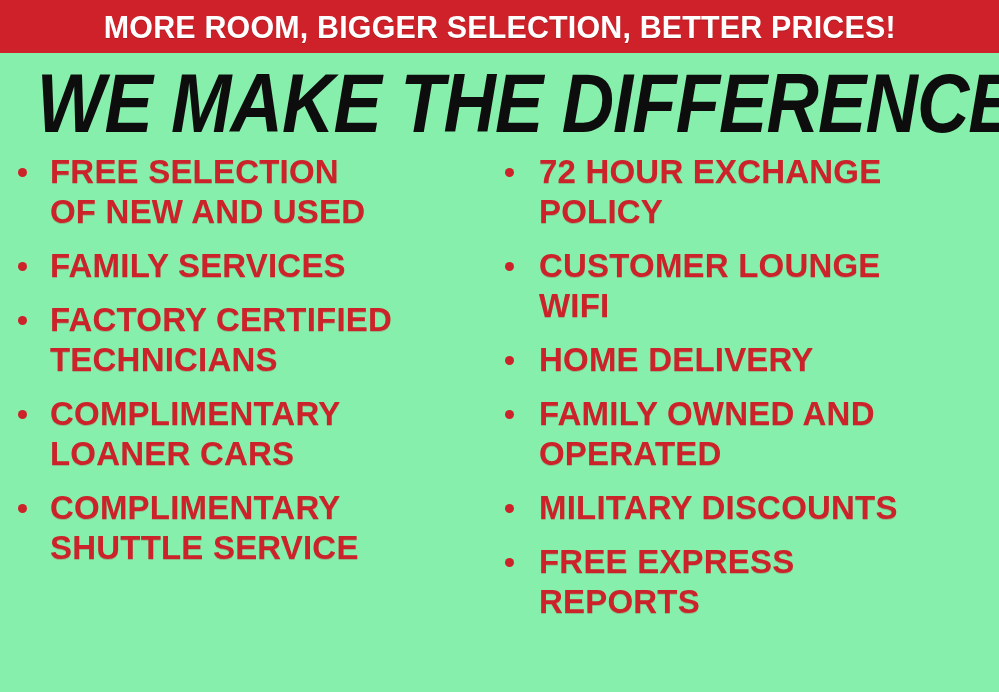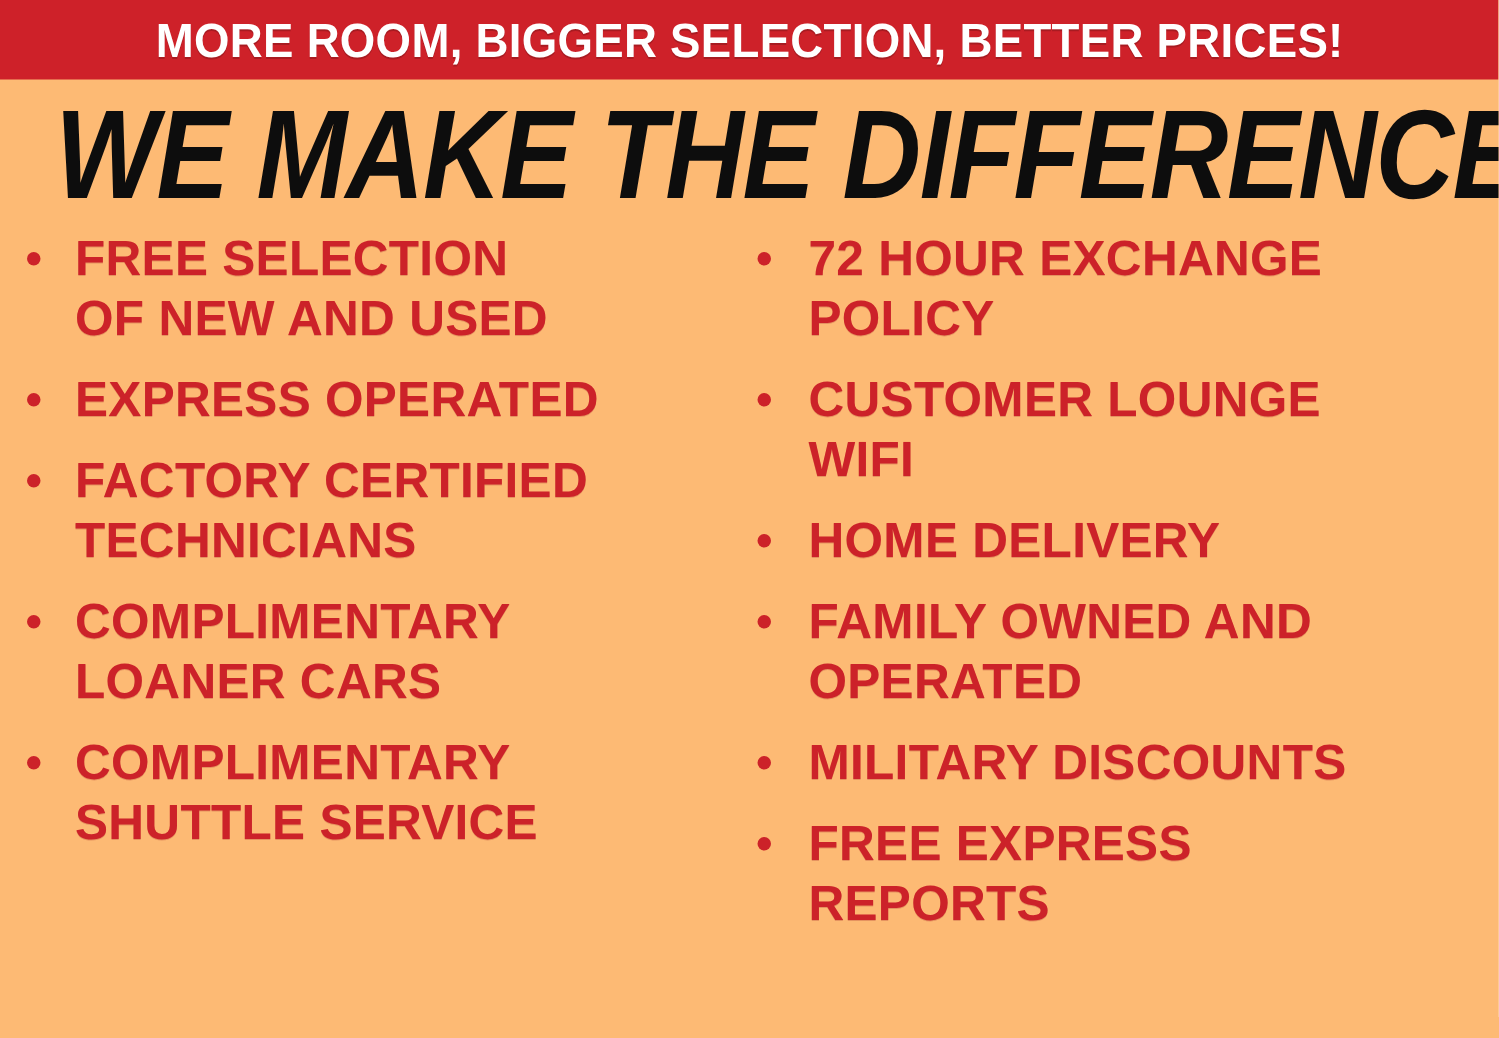--- a/index.html
+++ b/index.html
@@ -12,21 +12,21 @@
     overflow: hidden;
     background: #fdfcfa;
     font-family: "Liberation Sans", sans-serif;
     -webkit-font-smoothing: antialiased;
   }
 
   #ad {
     position: relative;
     width: 999px;
     height: 692px;
-    background: #fdba74;
+    background: #86efac;
     overflow: hidden;
   }
 
   
   .banner {
     position: absolute;
     left: 0;
     top: 0;
     width: 999px;
     height: 53px;
@@ -137,21 +137,21 @@
 
     <div class="col col-left">
       <ul class="bullet-list">
         <li class="bullet-item">
           <span class="bullet-dot"></span>
           <span class="bullet-text">FREE SELECTION
 OF NEW AND USED</span>
         </li>
         <li class="bullet-item">
           <span class="bullet-dot"></span>
-          <span class="bullet-text">EXPRESS OPERATED</span>
+          <span class="bullet-text">FAMILY SERVICES</span>
         </li>
         <li class="bullet-item">
           <span class="bullet-dot"></span>
           <span class="bullet-text">FACTORY CERTIFIED
 TECHNICIANS</span>
         </li>
         <li class="bullet-item">
           <span class="bullet-dot"></span>
           <span class="bullet-text">COMPLIMENTARY
 LOANER CARS</span>

